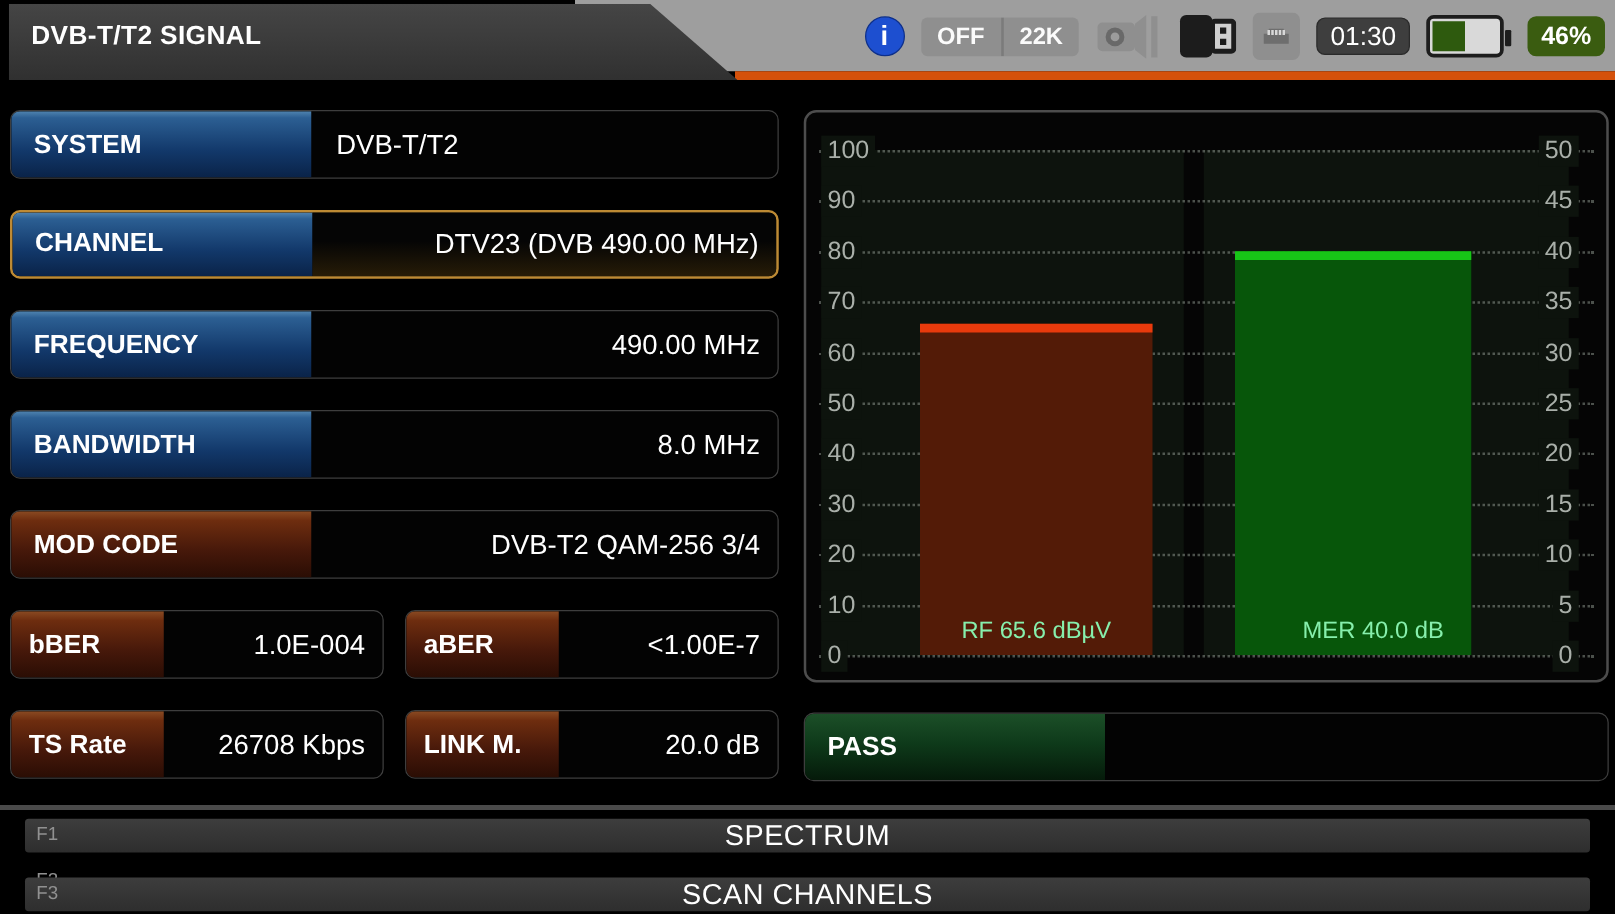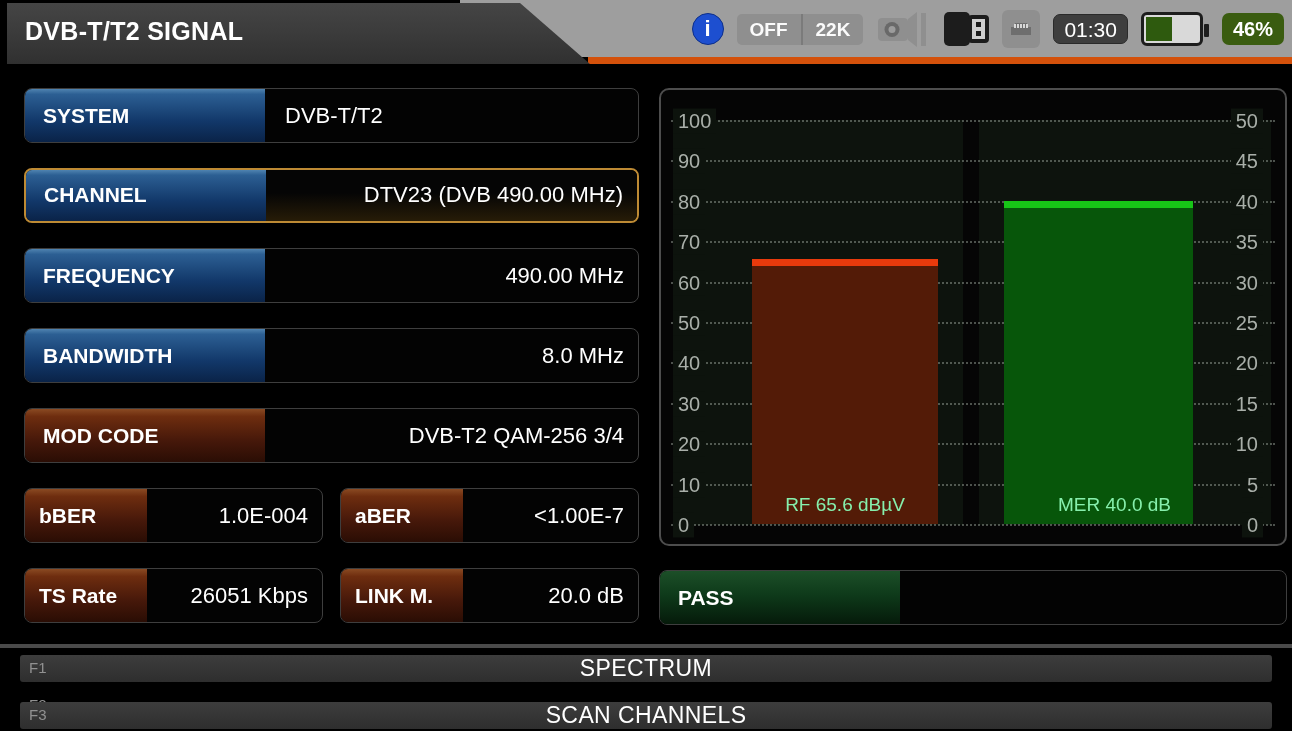--- a/index.html
+++ b/index.html
@@ -6,37 +6,37 @@
   body { font-family:"Liberation Sans", sans-serif; background:#000; }
   .screen { position:relative; width:1292px; height:731px; background:#000; overflow:hidden; }
 
   
   .header { position:relative; height:64px; background:#000; }
   .header-gray { position:absolute; left:460px; right:0; top:0; height:57px; background:#9e9e9e; }
   .header-orange { position:absolute; left:588px; right:0; top:57px; height:7px; background:#d4510b; }
   .header-dark { position:absolute; left:7px; top:3px; width:590px; height:61px;
      background:linear-gradient(180deg,#454545 0%,#3c3c3c 45%,#303030 100%);
      clip-path:polygon(0 0,513px 0,583px 61px,0 61px); }
-  .title { position:absolute; left:18px; top:14px; color:#fff; font-size:25px; font-weight:bold; letter-spacing:.3px; }
+  .title { position:absolute; left:18px; top:14px; color:#fff; font-size:21px; font-weight:bold; letter-spacing:.3px; }
 
   .status-row { position:absolute; right:8px; top:9px; height:40px; display:flex; align-items:center; gap:13px; }
   .info-icon { width:32px; height:32px; border-radius:50%; background:#1d4fd0; border:1px solid #0d2f8a;
      color:#fff; font-weight:bold; font-size:22px; display:flex; align-items:center; justify-content:center; }
   .band-badge { display:flex; align-items:center; height:31px; background:#8f8f8f; border-radius:5px; overflow:hidden; }
   .band-badge span { padding:0 13px; color:#fbfbfb; font-weight:bold; font-size:19px; line-height:31px; }
   .band-badge span + span { border-left:2px solid #7b7b7b; }
   .clock-badge { height:30px; padding:0 10px; background:#3e3e3e; border:1px solid #2a2a2a; border-radius:7px;
      color:#fff; font-size:21px; line-height:30px; }
   .battery { position:relative; width:62px; height:34px; border:3px solid #1d1d1d; border-radius:6px; background:#d9d9d9; margin-right:6px; }
   .battery-fill { position:absolute; left:2px; top:2px; bottom:2px; background:#2e5a0e; }
   .battery-nub { position:absolute; right:-9px; top:9px; width:5px; height:13px; background:#1d1d1d; border-radius:1px; }
   .pct-badge { height:32px; padding:0 11px; background:#3a5c10; border-radius:7px; color:#fff; font-weight:bold; font-size:20px; line-height:32px; }
 
   
-  .main { display:flex; gap:20px; padding:24px 5px 0 24px; }
+  .main { display:flex; gap:20px; padding:24px 5px 0 8px; }
   .left-col { width:615px; display:flex; flex-direction:column; gap:25px; }
   .right-col { flex:1; display:flex; flex-direction:column; }
 
   
   .prow { display:flex; height:55px; background:#030303; border:1px solid #3e3e3e; border-radius:8px; overflow:hidden; }
   .prow.selected { border:2px solid #bd8a34; }
   .plabel { width:240px; flex:none; color:#fff; font-weight:bold; font-size:21px; line-height:53px; padding-left:18px;
      background:linear-gradient(180deg,#4f83b0 0%,#2c5f93 10%,#12386a 60%,#0a2348 100%); }
   .plabel.red { background:linear-gradient(180deg,#8a4a22 0%,#6e2d0f 14%,#46180a 60%,#2a0d04 100%); }
   .plabel.green { background:linear-gradient(180deg,#1c4f28 0%,#0e3a1a 45%,#051a0a 100%); }
@@ -175,21 +175,21 @@
         </div>
         <div class="prow">
           <div class="plabel red">aBER</div>
           <div class="pvalue">&lt;1.00E-7</div>
         </div>
       </div>
 
       <div class="pair">
         <div class="prow">
           <div class="plabel red">TS Rate</div>
-          <div class="pvalue">26051 Kbps</div>
+          <div class="pvalue">26708 Kbps</div>
         </div>
         <div class="prow">
           <div class="plabel red">LINK M.</div>
           <div class="pvalue">20.0 dB</div>
         </div>
       </div>
 
     </div>
 
     <div class="right-col">

